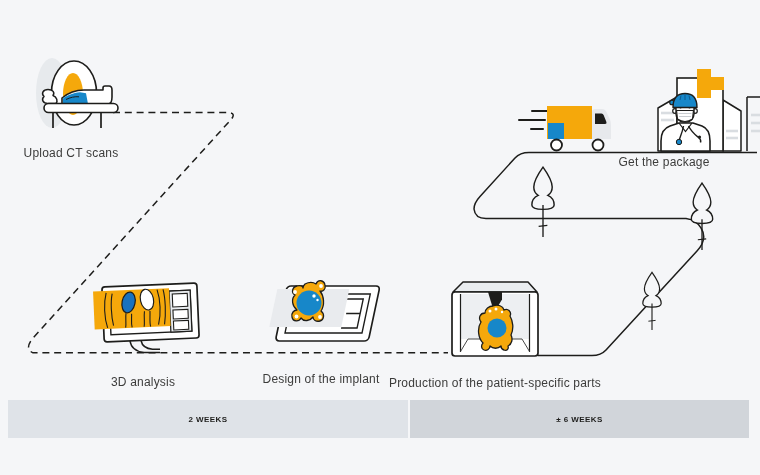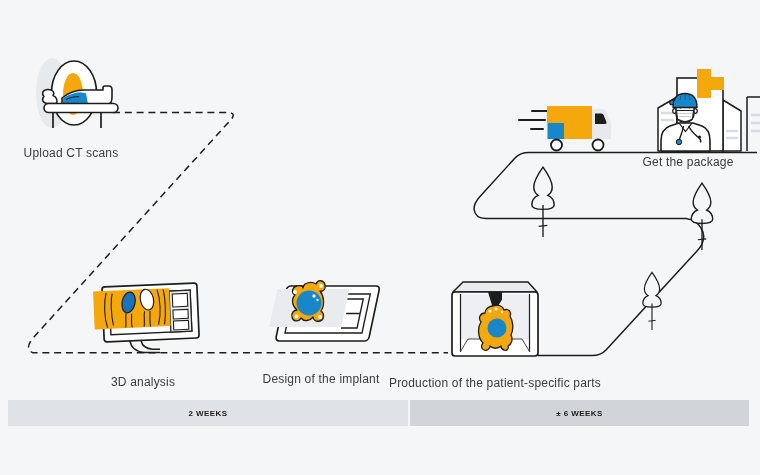--- a/index.html
+++ b/index.html
@@ -1,20 +1,20 @@
 <!DOCTYPE html>
 <html><head>
 <meta charset="utf-8">
 <style>
   html,body{margin:0;padding:0;}
   body{font-family:"Liberation Sans",sans-serif;}
   .canvas{position:relative;width:760px;height:475px;background:#f5f6f8;overflow:hidden;}
   .art{position:absolute;left:0;top:0;}
   .caption{position:absolute;transform:translateX(-50%);font-size:12px;color:#3c3c3b;white-space:nowrap;letter-spacing:.2px;}
-  .bar{position:absolute;top:400px;height:26px;display:flex;align-items:center;justify-content:center;}
+  .bar{position:absolute;top:400px;height:38px;display:flex;align-items:center;justify-content:center;}
   .bar span{font-size:8px;font-weight:bold;color:#1d1d1b;letter-spacing:.45px;white-space:nowrap;}
   .bar1{left:8px;width:400px;background:#dfe3e8;}
   .bar2{left:410px;width:339px;background:#d1d5da;justify-content:center;}
 </style>
 </head>
 <body>
 
 <div class="canvas">
 
 <svg class="art" width="760" height="475" viewBox="0 0 760 475">
@@ -171,21 +171,21 @@
       <line x1="685" y1="94.2" x2="685" y2="100"></line>
       <line x1="689" y1="95.5" x2="690" y2="100"></line>
     </g>
   </g>
 </svg>
 
 <div class="caption" style="left:71px;top:146px;">Upload CT scans</div>
 <div class="caption" style="left:143px;top:375px;">3D analysis</div>
 <div class="caption" style="left:321px;top:372px;">Design of the implant</div>
 <div class="caption" style="left:495px;top:376px;">Production of the patient-specific parts</div>
-<div class="caption" style="left:688px;top:155px;">Get the package</div>
+<div class="caption" style="left:664px;top:155px;">Get the package</div>
 
 <div class="bar bar1">
   <span>2 WEEKS</span>
 </div>
 <div class="bar bar2">
   <span>± 6 WEEKS</span>
 </div>
 
 </div>
 

